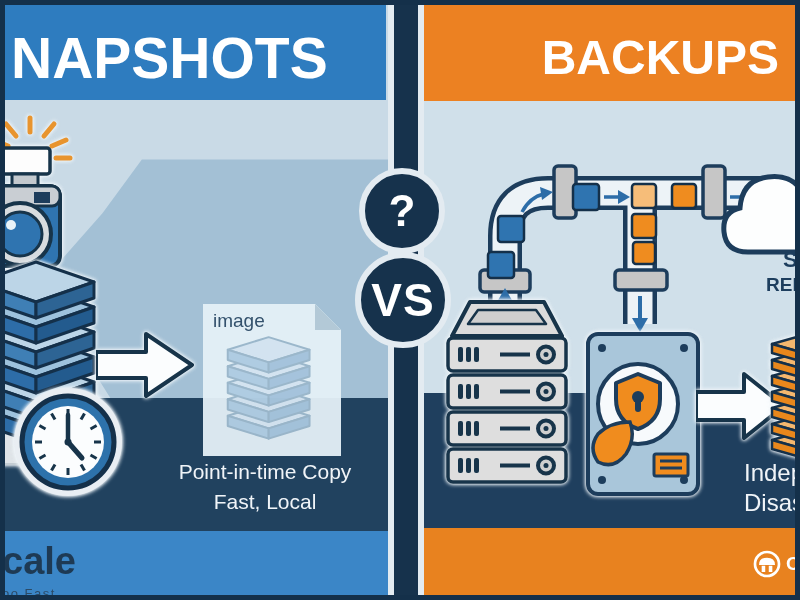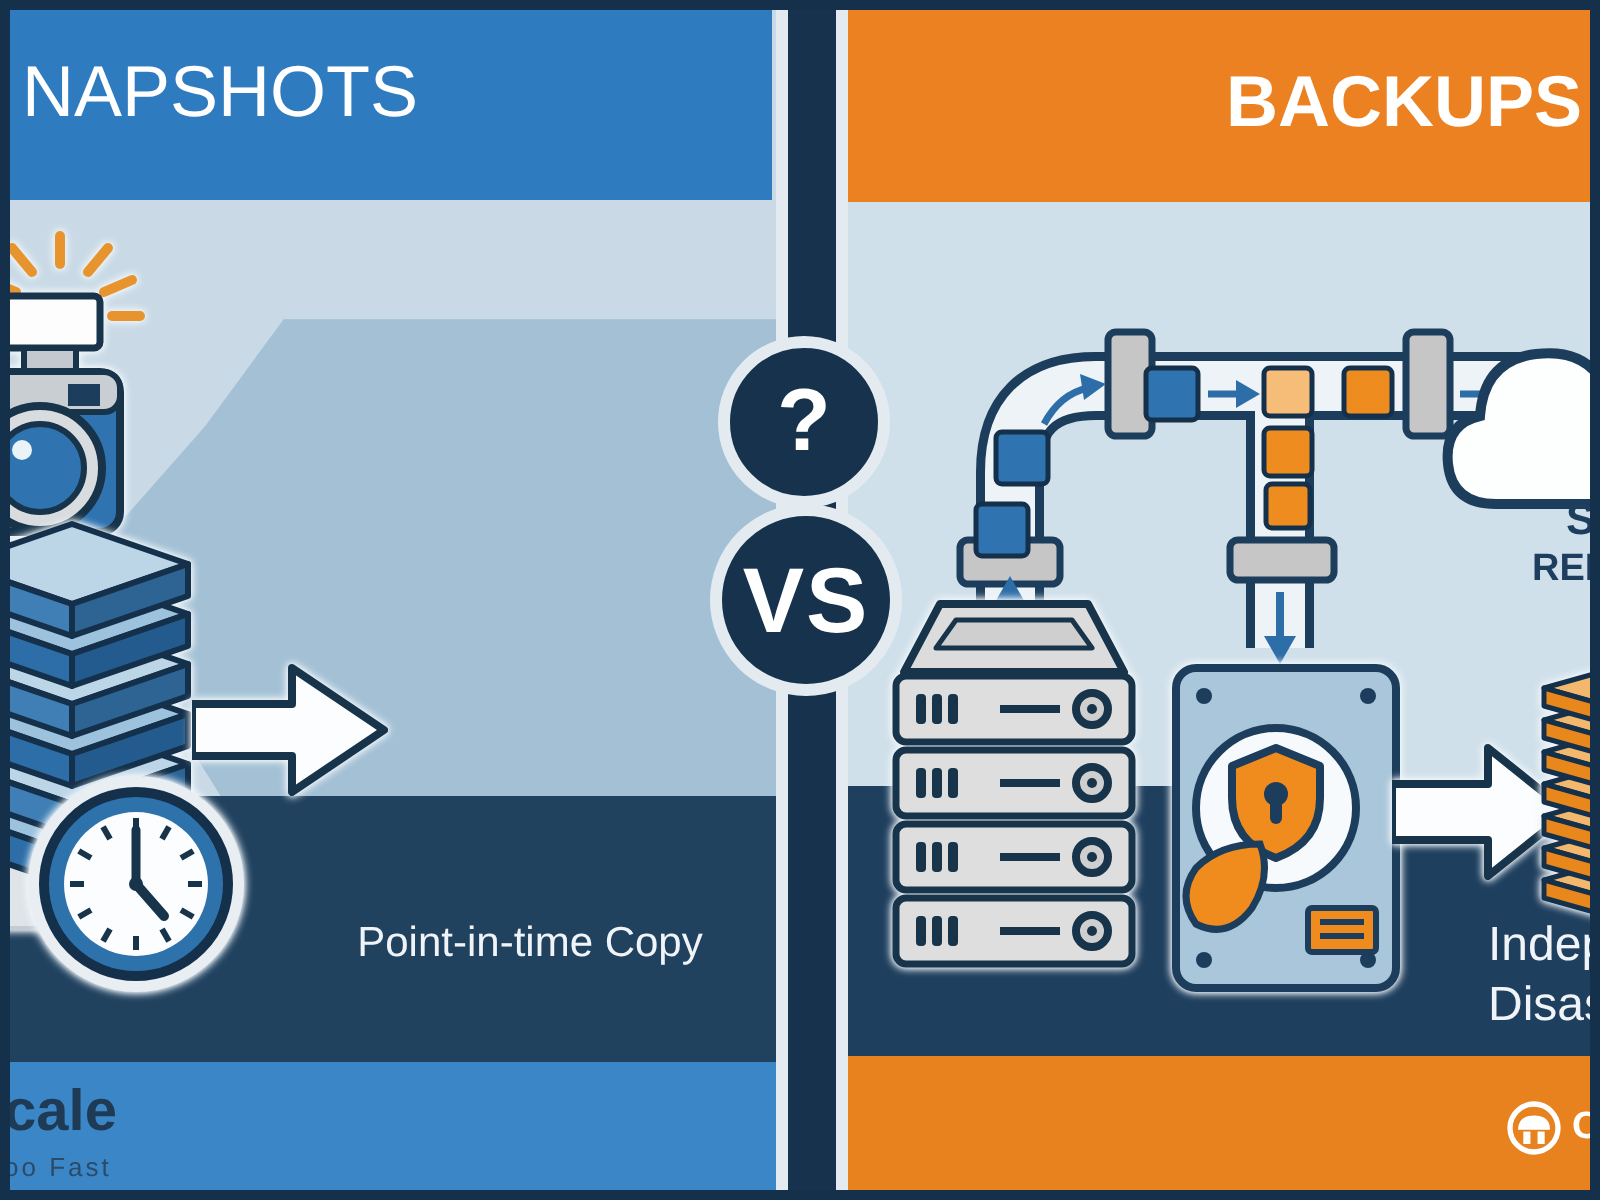--- a/index.html
+++ b/index.html
@@ -10,23 +10,23 @@
   #left-bg{left:0;top:0;width:394px;height:600px;background:#c9dae6;z-index:1;}
   #left-mid{left:0;top:100px;width:394px;height:298px;background:#a3c0d5;z-index:2;
     clip-path:polygon(36% 20%,100% 20%,100% 100%,28% 100%,10% 62%,26% 38%);}
   #left-navy{left:0;top:398px;width:394px;height:134px;background:#21425f;z-index:2;}
   #left-footer{left:0;top:531px;width:394px;height:69px;background:#3b86c7;z-index:2;}
   #right-bg{left:424px;top:0;width:376px;height:600px;background:#d0e0ea;z-index:1;}
   #right-navy{left:424px;top:393px;width:376px;height:136px;background:#1f3f5e;z-index:2;}
   #right-footer{left:424px;top:528px;width:376px;height:72px;background:#e8821f;z-index:2;}
   
   #left-banner{left:5px;top:5px;width:381px;height:95px;background:#2e7cbf;z-index:3;}
-  #left-banner .t{position:absolute;left:6px;top:20px;font-size:36px;font-weight:400;color:#fff;white-space:nowrap;}
+  #left-banner .t{position:absolute;left:6px;top:20px;font-size:57px;font-weight:700;color:#fff;white-space:nowrap;}
   #right-banner{left:424px;top:5px;width:371px;height:96px;background:#ec8122;z-index:3;}
-  #right-banner .t{position:absolute;right:4px;top:25px;font-size:36px;font-weight:700;color:#fff;white-space:nowrap;}
+  #right-banner .t{position:absolute;right:16px;top:25px;font-size:48px;font-weight:700;color:#fff;white-space:nowrap;}
   
   .stripe{top:0;width:6px;height:600px;background:#e3ebf1;z-index:6;}
   #divider-bar{left:394px;top:0;width:24px;height:600px;background:#16324c;z-index:6;}
   .circle{z-index:7;border-radius:50%;background:#16324c;border:6px solid #e3ebf1;
     box-sizing:border-box;display:flex;align-items:center;justify-content:center;color:#fff;font-weight:700;}
   #q-circle{left:359px;top:168px;width:86px;height:86px;font-size:44px;}
   #vs-circle{left:355px;top:252px;width:96px;height:96px;font-size:46px;letter-spacing:1px;}
   
   .icon{z-index:4;filter:drop-shadow(0 0 2px rgba(240,246,250,.95)) drop-shadow(0 0 1px rgba(240,246,250,.9));}
   
@@ -38,21 +38,21 @@
   #image-file .lbl{position:absolute;left:10px;top:6px;font-size:19px;color:#33516c;}
   #image-file svg{position:absolute;left:16px;top:30px;opacity:.6;}
   
   #left-caption{left:130px;top:457px;width:270px;text-align:center;color:#f0f4f8;z-index:5;}
   #left-caption div{font-size:21px;line-height:30px;}
   #right-caption{left:744px;top:458px;color:#f0f4f8;z-index:5;white-space:nowrap;}
   #right-caption div{font-size:24px;line-height:30px;}
   #repl-s{left:783px;top:247px;font-size:22px;font-weight:700;color:#1d3e5e;z-index:5;white-space:nowrap;}
   #repl-rep{left:766px;top:274px;font-size:19px;font-weight:700;color:#1d3e5e;z-index:5;white-space:nowrap;}
   #left-logo{left:2px;top:540px;z-index:5;color:#1e3a54;}
-  #left-logo .l1{font-size:29px;font-weight:600;}
+  #left-logo .l1{font-size:38px;font-weight:600;}
   #left-logo .l2{font-size:13px;letter-spacing:1.5px;color:#2b4b68;margin-top:3px;}
   #right-logo{left:751px;top:548px;z-index:5;display:flex;align-items:center;color:#fff;}
   #right-logo .t{font-size:19px;font-weight:700;margin-left:3px;white-space:nowrap;}
   #frame{left:0;top:0;width:800px;height:600px;border:5px solid #14304a;box-sizing:border-box;
     z-index:50;pointer-events:none;}
 </style>
 </head>
 <body>
 
 <div class="canvas">
@@ -143,23 +143,42 @@
     </g>
     <line x1="56" y1="56" x2="56" y2="29" stroke="#17344a" stroke-width="4.5" stroke-linecap="round"></line>
     <line x1="56" y1="56" x2="70" y2="72" stroke="#17344a" stroke-width="5" stroke-linecap="round"></line>
     <circle cx="56" cy="56" r="3.5" fill="#17344a"></circle>
   </svg>
 
   <svg class="abs icon" style="left:96px;top:326px;" width="102" height="78" viewBox="0 0 102 78">
     <polygon points="0,26 50,26 50,8 96,39 50,70 50,52 0,52" fill="#fbfdfe" stroke="#17344a" stroke-width="4" stroke-linejoin="round"></polygon>
   </svg>
 
+  <div class="abs" id="image-file">
+    <div class="fold"></div>
+    <div class="lbl">image</div>
+    <svg width="104" height="118" viewBox="0 0 130 150">
+      <defs>
+        <g id="plateF" stroke="#6e94b0" stroke-width="2.5" stroke-linejoin="round">
+          <path d="M10 20 L62 4 L114 20 L62 36 Z" fill="#cadded"></path>
+          <path d="M10 20 L10 33 L62 49 L62 36 Z" fill="#8fb6d6"></path>
+          <path d="M114 20 L114 33 L62 49 L62 36 Z" fill="#7ea8cc"></path>
+        </g>
+      </defs>
+      <use href="#plateF" transform="translate(0,84)"></use>
+      <use href="#plateF" transform="translate(0,63)"></use>
+      <use href="#plateF" transform="translate(0,42)"></use>
+      <use href="#plateF" transform="translate(0,21)"></use>
+      <use href="#plateF" transform="translate(0,0)"></use>
+    </svg>
+  </div>
 
   <div class="abs" id="left-caption">
     <div>Point-in-time Copy</div>
+    <div>Fast, Local</div>
   </div>
   <div class="abs" id="left-logo">
     <div class="l1">cale</div>
     <div class="l2">oo Fast</div>
   </div>
 
   <svg class="abs" style="left:430px;top:140px;z-index:3;" width="370" height="212" viewBox="0 0 370 212">
     <path d="M75 176 L75 96 Q75 53 118 53 L332 53" fill="none" stroke="#1d3d5c" stroke-width="34"></path>
     <path d="M210 53 L210 184" fill="none" stroke="#1d3d5c" stroke-width="34"></path>
     <path d="M210 53 L210 184" fill="none" stroke="#edf3f7" stroke-width="25"></path>

